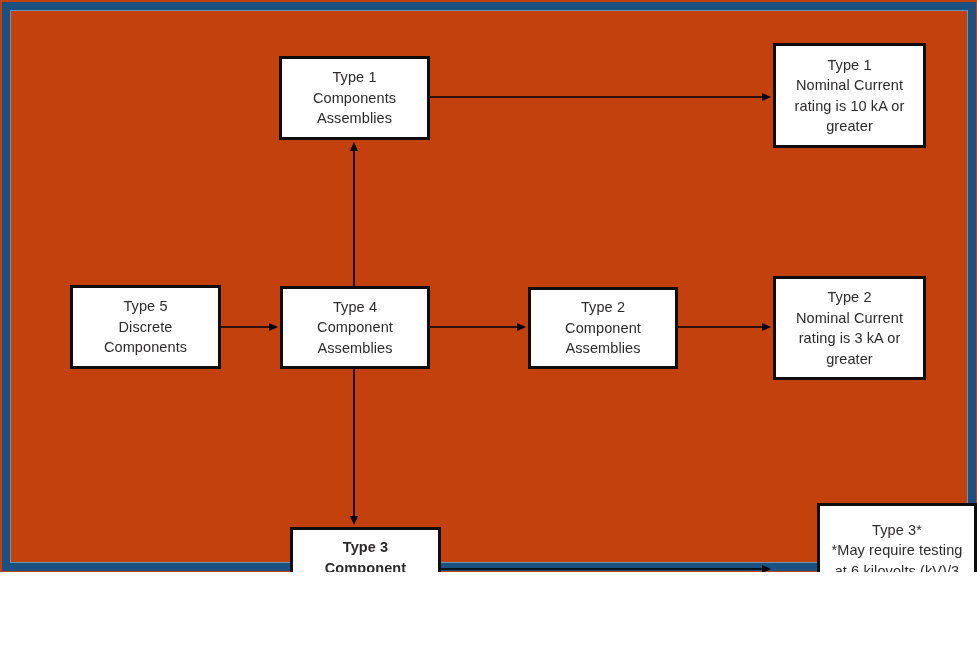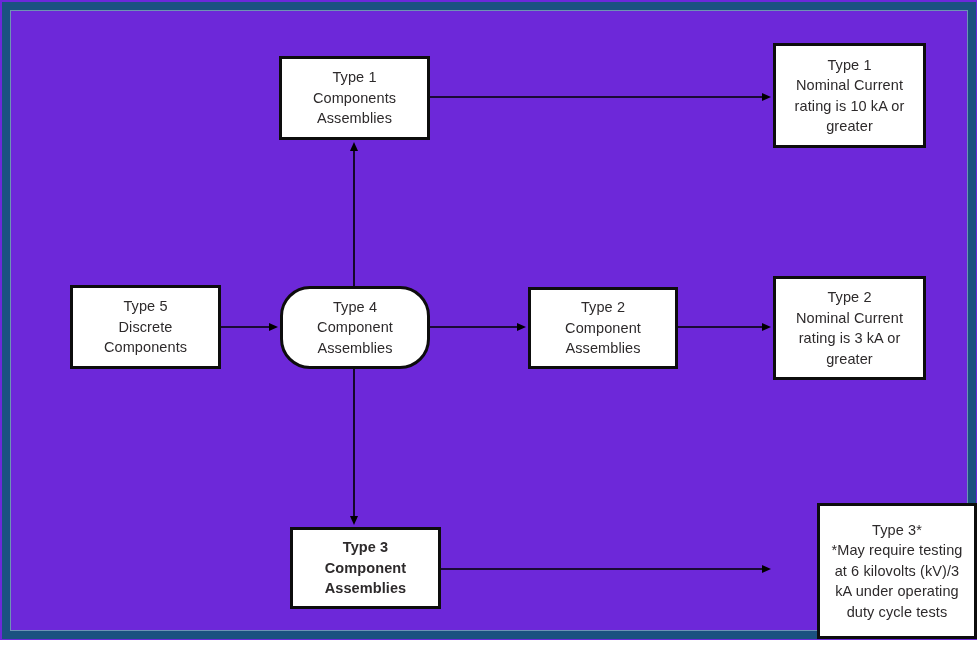--- a/index.html
+++ b/index.html
@@ -4,22 +4,22 @@
 <style>
   html, body {
     margin: 0;
     padding: 0;
     background: #ffffff;
     font-family: "Liberation Sans", "DejaVu Sans", sans-serif;
   }
   .canvas {
     position: relative;
     width: 977px;
-    height: 640px;
-    background: #6d28d9;
+    height: 572px;
+    background: #c2410c;
     overflow: hidden;
   }
   .frame {
     position: absolute;
     top: 2px;
     left: 2px;
     right: 1px;
     bottom: 1px;
     border: 8px solid #1b5180;
     box-shadow: inset 0 0 0 1px #6d93b5;
@@ -44,21 +44,21 @@
   .node .label {
     white-space: pre-line;
     font-size: 14.5px;
     line-height: 20.5px;
     color: #2d2a2b;
     letter-spacing: 0.1px;
   }
   .n-type1c { left: 279px; top: 56px;  width: 151px; height: 84px; }
   .n-type1n { left: 773px; top: 43px;  width: 153px; height: 105px; }
   .n-type5  { left: 32px;  top: 285px; width: 151px; height: 84px; margin-left: 38px; }
-  .n-type4  { left: 280px; top: 286px; width: 150px; height: 83px; border-radius: 30px; }
+  .n-type4  { left: 280px; top: 286px; width: 150px; height: 83px; }
   .n-type2c { left: 528px; top: 287px; width: 150px; height: 82px; }
   .n-type2n { left: 773px; top: 276px; width: 153px; height: 104px; }
   .n-type3c { left: 290px; top: 527px; width: 151px; height: 82px; font-weight: bold; }
   .n-type3n { left: 773px; top: 503px; width: 160px; height: 136px; margin-left: 44px; }
 </style>
 </head>
 <body>
 
 <div class="canvas">
 

